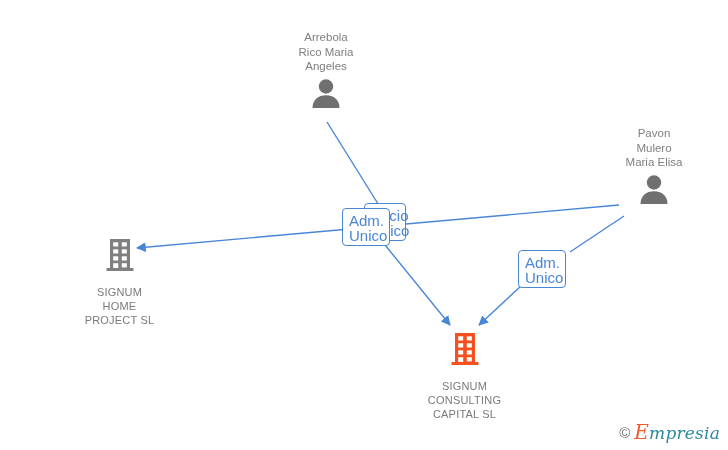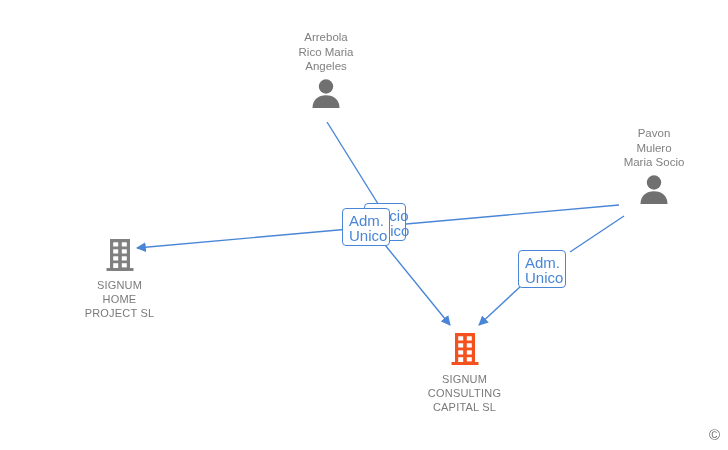--- a/index.html
+++ b/index.html
@@ -49,21 +49,21 @@
   .company .caption {
     color: #7a7a7a;
     font-size: 11px;
     line-height: 14px;
     letter-spacing: 0.2px;
   }
   .caption-above {
     margin-bottom: 4px;
   }
   .caption-below {
-    margin-top: 3px;
+    margin-top: 10px;
   }
 
   .rel-box {
     position: absolute;
     box-sizing: border-box;
     border: 1px solid #4a86d6;
     border-radius: 4px;
     background: #ffffff;
     color: #4a86d6;
     font-size: 15px;
@@ -136,21 +136,21 @@
       <svg width="34" height="30" viewBox="0 0 34 30" xmlns="http://www.w3.org/2000/svg">
         <circle cx="17" cy="8.5" r="7.2" fill="#707070"></circle>
         <path d="M3.5 30 C3.5 21.5 9.5 17.2 17 17.2 C24.5 17.2 30.5 21.5 30.5 30 Z" fill="#707070"></path>
       </svg>
     </span>
   </div>
 
   <div class="node person" style="left:592px; top:126px; width:124px;">
     <span class="caption caption-above">Pavon
 Mulero
-Maria Socio</span>
+Maria Elisa</span>
     <span class="glyph">
       <svg width="34" height="30" viewBox="0 0 34 30" xmlns="http://www.w3.org/2000/svg">
         <circle cx="17" cy="8.5" r="7.2" fill="#707070"></circle>
         <path d="M3.5 30 C3.5 21.5 9.5 17.2 17 17.2 C24.5 17.2 30.5 21.5 30.5 30 Z" fill="#707070"></path>
       </svg>
     </span>
   </div>
 
   <div class="node company" style="left:42px; top:238px; width:155px;">
     <span class="glyph">
@@ -196,15 +196,16 @@
 Unico</div>
 
   <div class="rel-box front" style="left:342px; top:208px; width:48px; height:38px;">Adm.
 Unico</div>
 
   <div class="rel-box front" style="left:518px; top:250px; width:48px; height:38px;">Adm.
 Unico</div>
 
   <div id="watermark">
     <span class="copy">©</span>
+    <span class="brand"><span class="cap">E</span><span>mpresia</span></span>
   </div>
 
 </div>
 
 </body></html>

